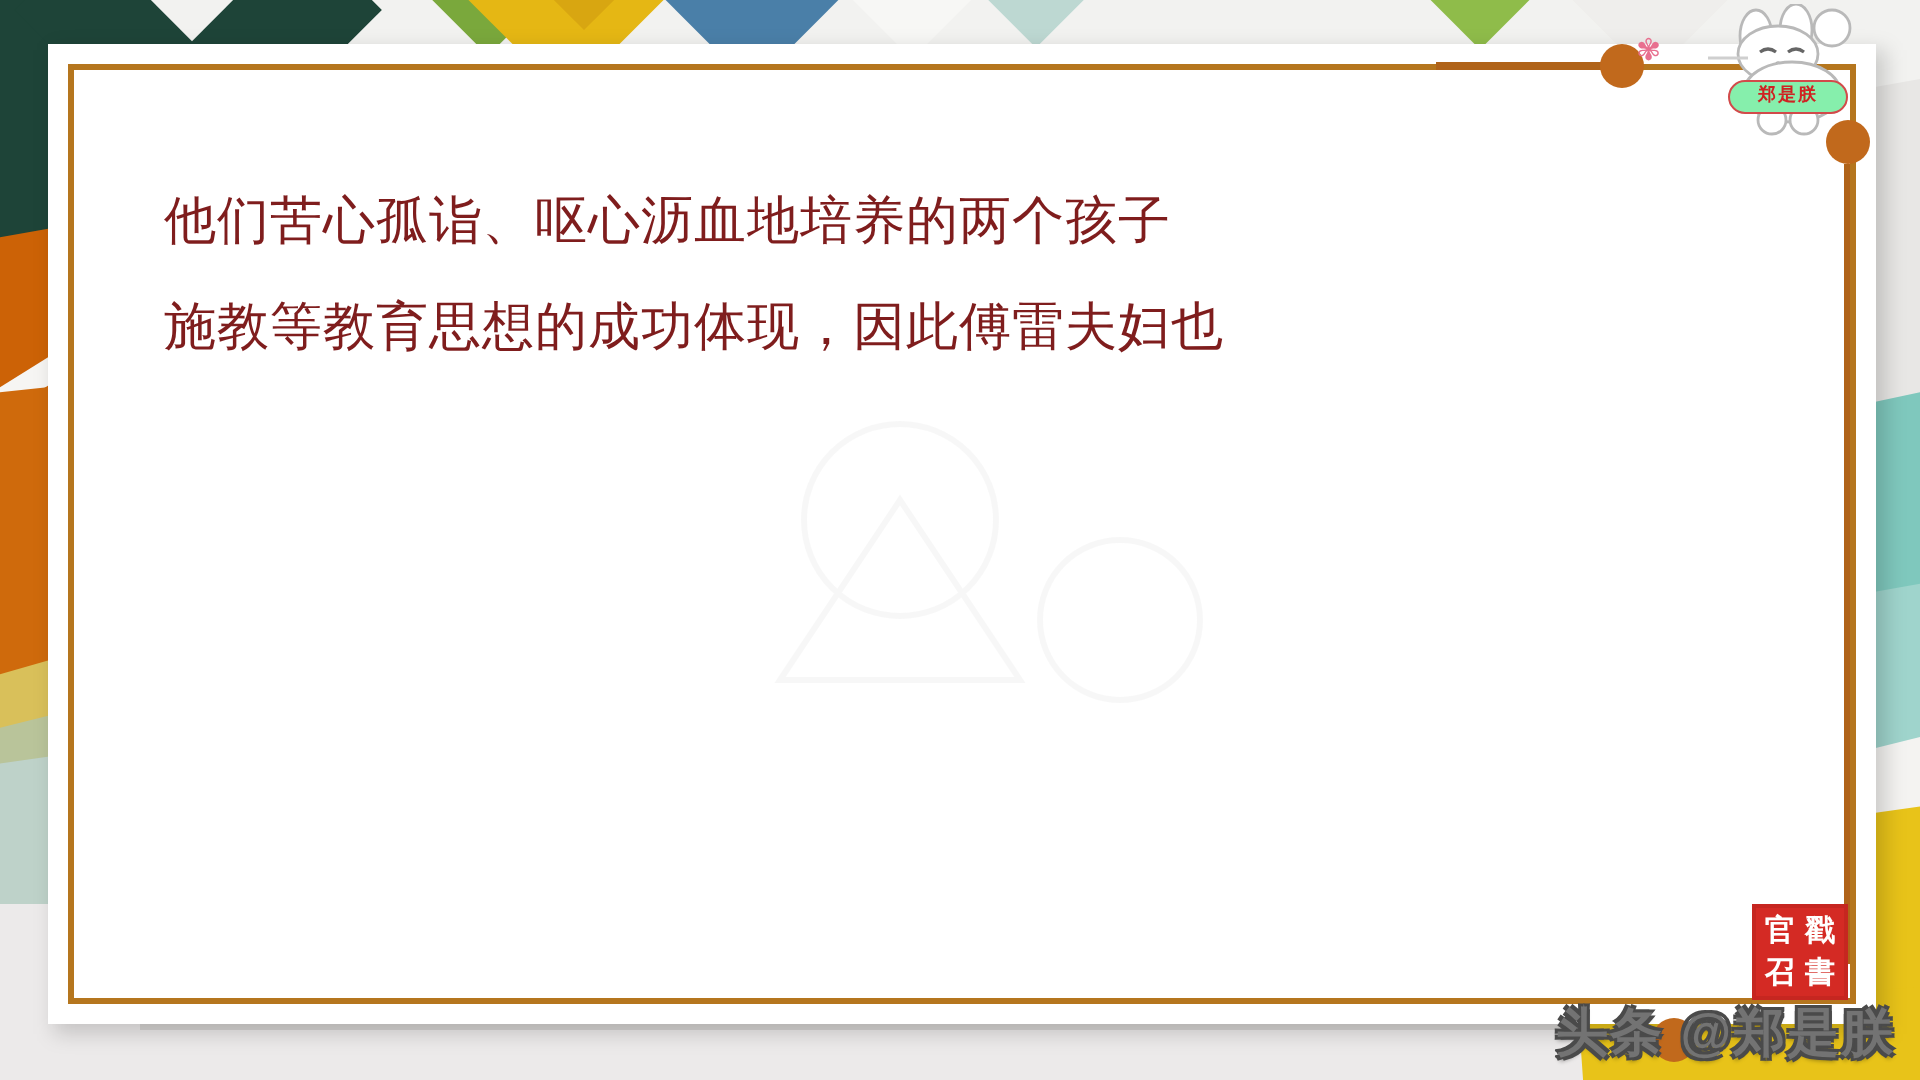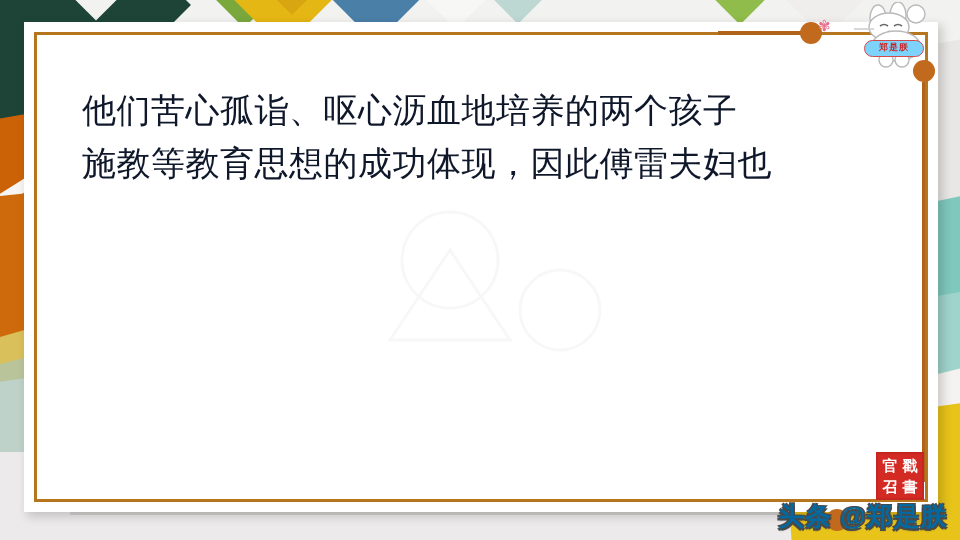--- a/index.html
+++ b/index.html
@@ -231,23 +231,23 @@
   }
 
   
   .text-block {
     position: absolute;
     left: 82px; top: 84px;
     width: 800px;
   }
   .text-line {
     font-family: "Liberation Serif", "DejaVu Serif", serif;
-    font-size: 34px;
+    font-size: 26px;
     line-height: 53px;
-    color: #0f172a;
+    color: #7f1d1d;
     letter-spacing: 0.5px;
     white-space: nowrap;
   }
   .text-line.indent-1 { padding-left: 22px; }
 
   
   .pin {
     position: absolute;
   }
   .pin-head {
@@ -277,21 +277,21 @@
     position: absolute;
     left: 852px; top: 2px;
     width: 84px; height: 70px;
   }
   .mascot-badge {
     position: absolute;
     left: 864px; top: 40px;
     width: 58px; height: 15px;
     border: 1.5px solid #d24a4a;
     border-radius: 9px;
-    background: #7dd3fc;
+    background: #86efac;
     color: #cf2222;
     font-family: "Liberation Sans", sans-serif;
     font-size: 9px;
     font-weight: bold;
     text-align: center;
     line-height: 13px;
     letter-spacing: 1px;
   }
   .mascot-star {
     position: absolute;
@@ -325,21 +325,21 @@
     background: #d42a24;
   }
 
   
   .watermark {
     position: absolute;
     left: 778px; top: 499px;
     font-family: "Liberation Sans", "DejaVu Sans", sans-serif;
     font-size: 26px;
     font-weight: bold;
-    color: #0369a1;
+    color: #737373;
     letter-spacing: 1px;
     text-shadow:
       -1.5px -1.5px 0 #4a4a4a,  1.5px -1.5px 0 #4a4a4a,
       -1.5px  1.5px 0 #4a4a4a,  1.5px  1.5px 0 #4a4a4a,
        0 2px 2px rgba(0,0,0,0.35);
     white-space: nowrap;
   }
 </style>
 </head>
 <body>

